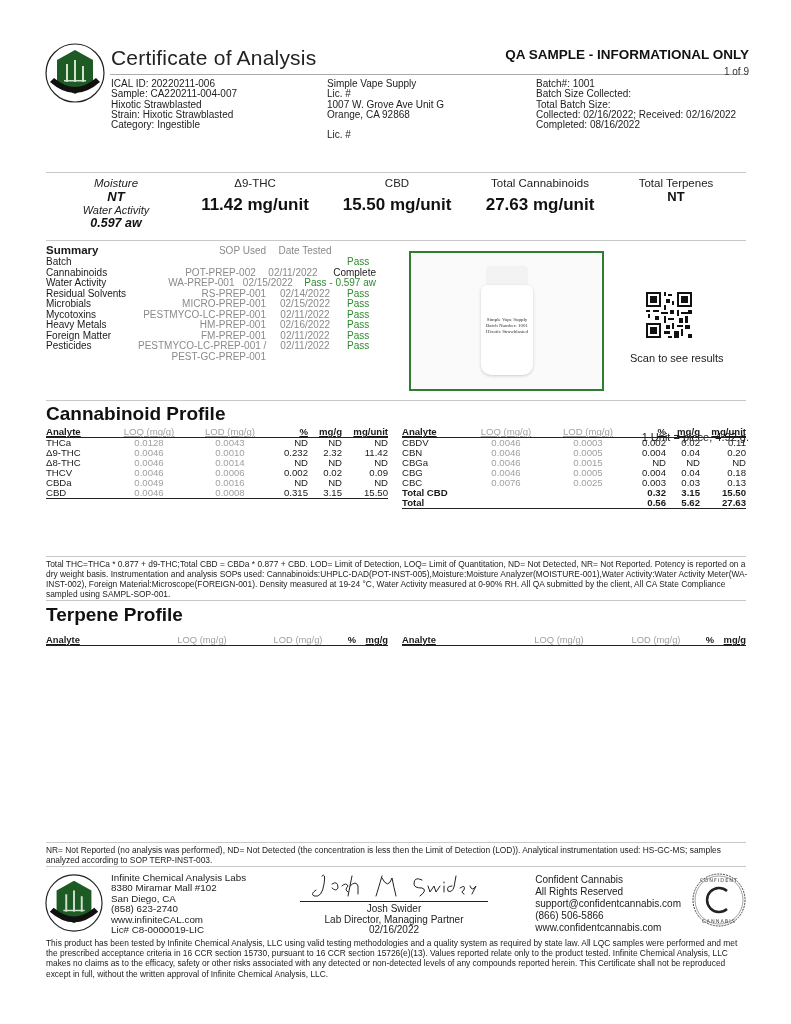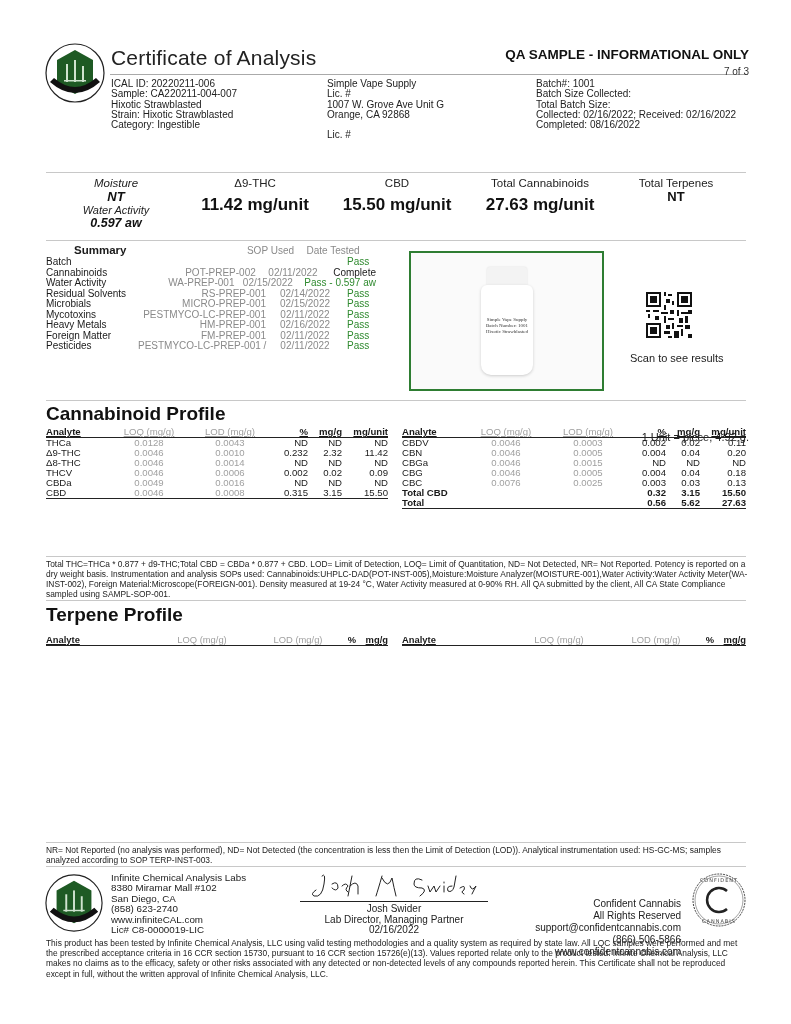--- a/index.html
+++ b/index.html
@@ -25,21 +25,21 @@
   .stat .nt { font-size: 13px; font-weight: bold; color: #111; }
   .stat .sub { font-size: 11px; color: #222; }
 
   
   .summary { left: 46px; top: 244px; width: 330px; font-size: 10px; }
   .sum-row { display: flex; height: 10.5px; line-height: 10.5px; white-space: nowrap; }
   .sum-row .c1 { width: 92px; }
   .sum-row .c2 { width: 128px; text-align: right; color: #8a8a8a; }
   .sum-row .c3 { width: 78px; text-align: center; color: #8a8a8a; }
   .sum-row .c4 { padding-left: 3px; }
-  .sum-head { font-weight: bold; font-size: 11.5px; margin-left: 28px; }
+  .sum-head { font-weight: bold; font-size: 11.5px; }
   .sum-head .c2, .sum-head .c3 { font-weight: normal; font-size: 10px; color: #8a8a8a; }
   .pass { color: #2f8a2f; }
 
   .photo { left: 409px; top: 251px; width: 195px; height: 140px; border: 2px solid #2e7d32; background: #fafafa; }
   .bottle-cap { position: absolute; left: 76px; top: 14px; width: 40px; height: 20px; background: #f3f3f3; border-radius: 3px; box-shadow: 0 0 2px #ddd; }
   .bottle { position: absolute; left: 70px; top: 32px; width: 52px; height: 90px; background: #fff; border-radius: 6px 6px 10px 10px; box-shadow: 0 1px 3px #ccc; font-family: "Liberation Serif", serif; font-size: 5px; line-height: 6px; padding-top: 32px; text-align: center; color: #333; }
   .qr { left: 646px; top: 292px; width: 46px; height: 46px; }
   .scan { left: 630px; top: 352px; font-size: 11px; color: #222; }
 
   
@@ -62,39 +62,39 @@
   table.tp th { border-bottom: 1.5px solid #222; padding: 0; height: 11px; line-height: 11px; font-weight: bold; text-align: left; text-decoration: underline; }
   table.tp th.g { color: #a0a0a0; font-weight: normal; text-align: center; text-decoration: none; }
   table.tp th.r { text-align: right; }
 
   
   .foot-logo { left: 44px; top: 873px; width: 60px; height: 60px; }
   .lab { left: 111px; top: 873px; font-size: 9.8px; line-height: 10.4px; color: #222; }
   .sig { left: 302px; top: 870px; width: 180px; height: 32px; }
   .sig-line { left: 300px; top: 901px; width: 188px; height: 1px; background: #222; }
   .signer { left: 300px; top: 904px; width: 188px; text-align: center; font-size: 10px; line-height: 10.6px; color: #222; }
-  .cc { right: 110px; top: 874px; text-align: right; font-size: 10px; line-height: 12px; color: #222; margin-top: 24px; }
+  .cc { right: 110px; top: 874px; font-size: 10px; line-height: 12px; color: #222; }
   .cc-logo { left: 691px; top: 872px; width: 56px; height: 56px; }
 </style>
 </head>
 <body>
 
 <svg class="abs logo" viewBox="0 0 62 62">
   <circle cx="31" cy="31" r="29" fill="#fff" stroke="#222" stroke-width="1.2"></circle>
   <polygon points="31,8 49,18 49,42 31,52 13,42 13,18" fill="#1e5a24"></polygon>
   <path d="M6,40 Q31,62 56,40 L52,36 Q31,54 10,36 Z" fill="#111"></path>
   <rect x="22" y="22" width="2" height="18" fill="#cfe3cf"></rect>
   <rect x="30" y="18" width="2" height="22" fill="#cfe3cf"></rect>
   <rect x="38" y="24" width="2" height="16" fill="#cfe3cf"></rect>
   <rect x="20" y="38" width="22" height="1.5" fill="#cfe3cf"></rect>
 </svg>
 <div class="abs title">Certificate of Analysis</div>
 <div class="abs qa">QA SAMPLE - INFORMATIONAL ONLY</div>
 <div class="abs hr-top"></div>
-<div class="abs page-of">7 of 3</div>
+<div class="abs page-of">1 of 9</div>
 
 <div class="abs info" style="left:111px; top:79px;">
   <div>ICAL ID: 20220211-006</div>
   <div>Sample: CA220211-004-007</div>
   <div>Hixotic Strawblasted</div>
   <div>Strain: Hixotic Strawblasted</div>
   <div>Category: Ingestible</div>
 </div>
 <div class="abs info" style="left:327px; top:79px;">
   <div>Simple Vape Supply</div>
@@ -190,20 +190,26 @@
       <span class="c1">Foreign Matter</span>
       <span class="c2">FM-PREP-001</span>
       <span class="c3">02/11/2022</span>
       <span class="c4 pass">Pass</span>
     </div>
   <div class="sum-row">
       <span class="c1">Pesticides</span>
       <span class="c2">PESTMYCO-LC-PREP-001 /</span>
       <span class="c3">02/11/2022</span>
       <span class="c4 pass">Pass</span>
+    </div>
+  <div class="sum-row">
+      <span class="c1"></span>
+      <span class="c2">PEST-GC-PREP-001</span>
+      <span class="c3"></span>
+      <span class="c4"></span>
     </div>
 </div>
 
 <div class="abs photo">
   <div class="bottle-cap"></div>
   <div class="bottle">
     <div>Simple Vape Supply</div>
     <div>Batch Number: 1001</div>
     <div>Hixotic Strawblasted</div>
   </div>

